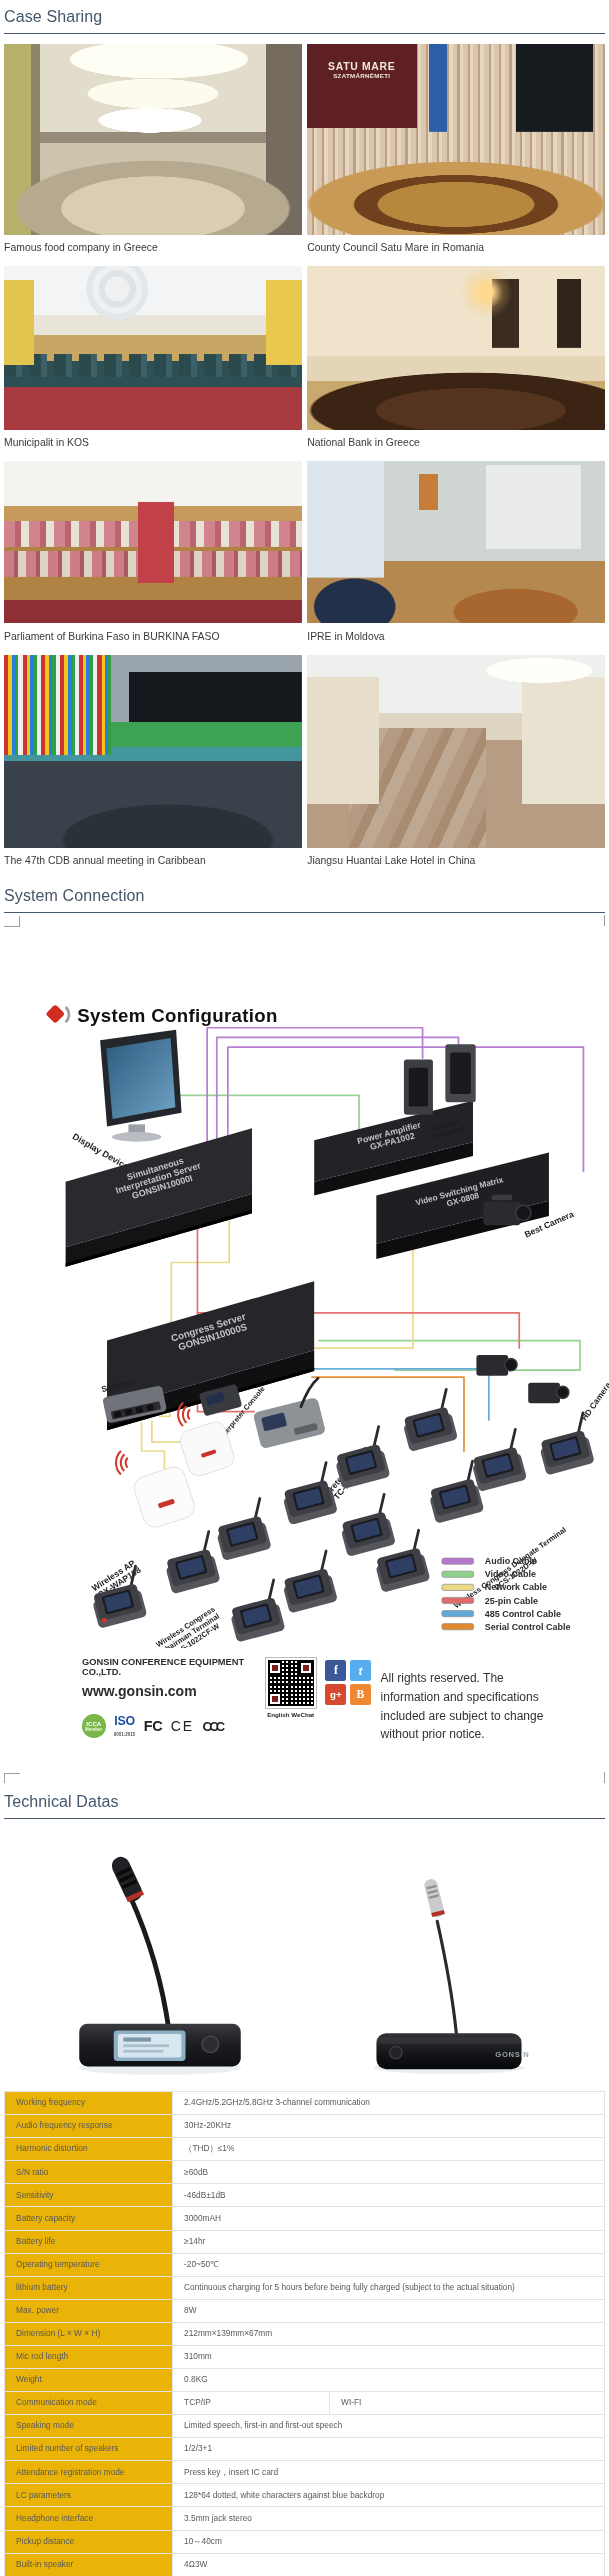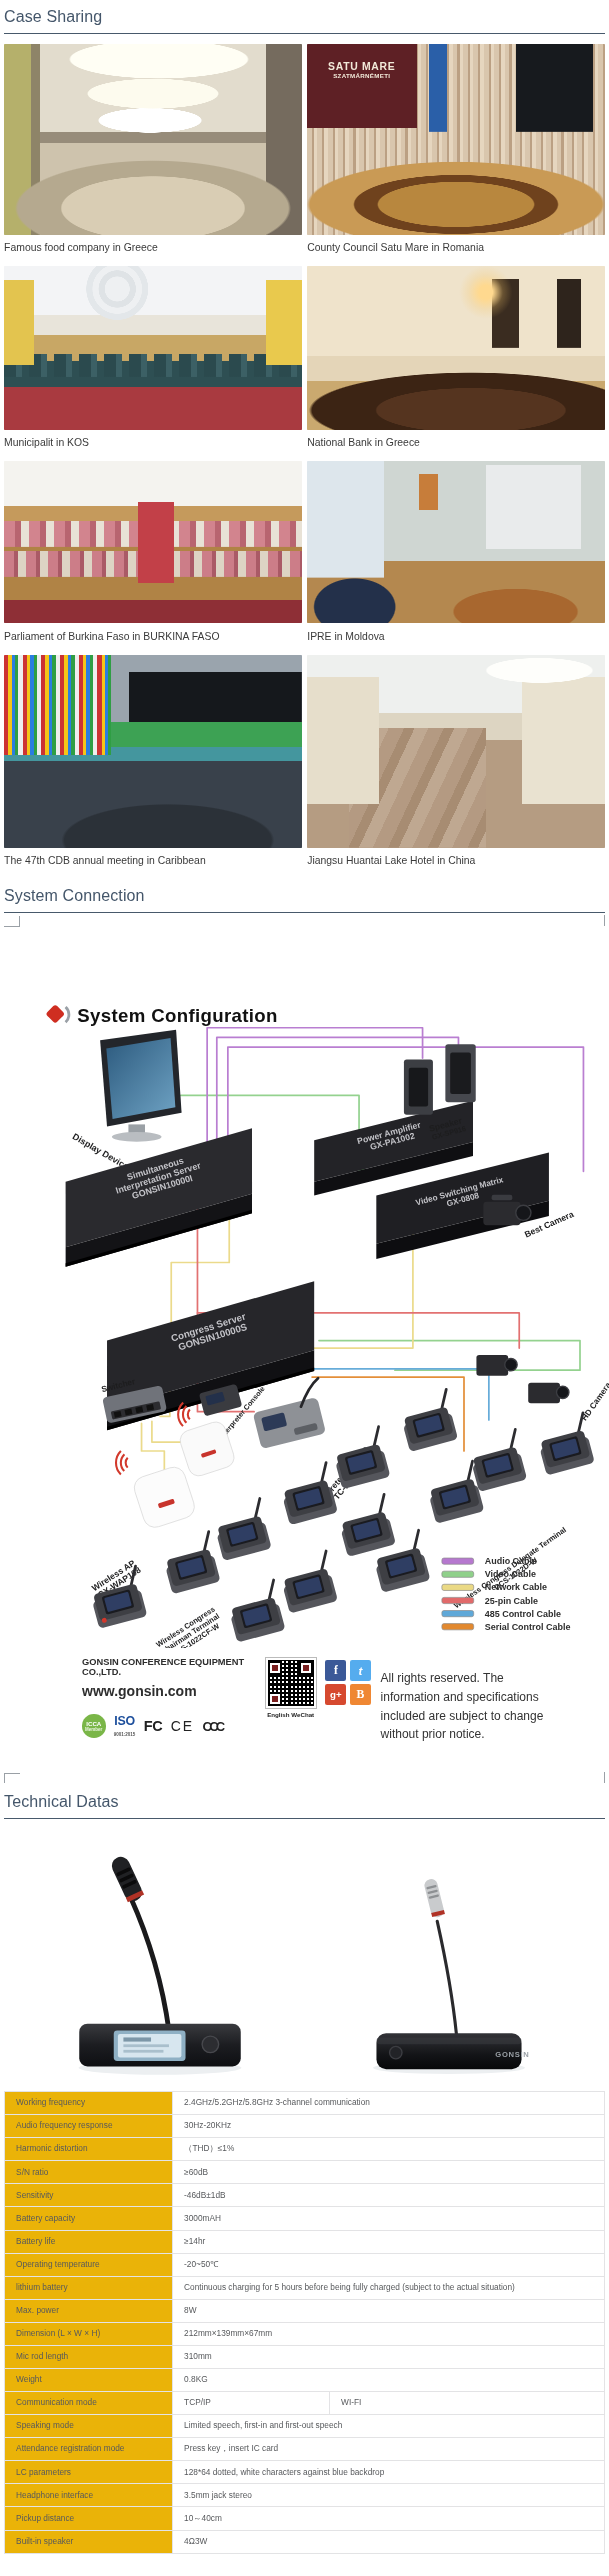--- a/index.html
+++ b/index.html
@@ -558,20 +558,24 @@
           <tr>
             <td class="k">Communication mode</td>
             <td class="v">TCP/IP</td>
             <td class="v">WI-FI</td>
           </tr>
           <tr>
             <td class="k">Speaking mode</td>
             <td class="v" colspan="2">Limited speech, first-in and first-out speech</td>
           </tr>
           <tr>
+            <td class="k">Limited number of speakers</td>
+            <td class="v" colspan="2">1/2/3+1</td>
+          </tr>
+          <tr>
             <td class="k">Attendance registration mode</td>
             <td class="v" colspan="2">Press key，insert IC card</td>
           </tr>
           <tr>
             <td class="k">LC parameters</td>
             <td class="v" colspan="2">128*64 dotted, white characters against blue backdrop</td>
           </tr>
           <tr>
             <td class="k">Headphone interface</td>
             <td class="v" colspan="2">3.5mm jack stereo</td>

